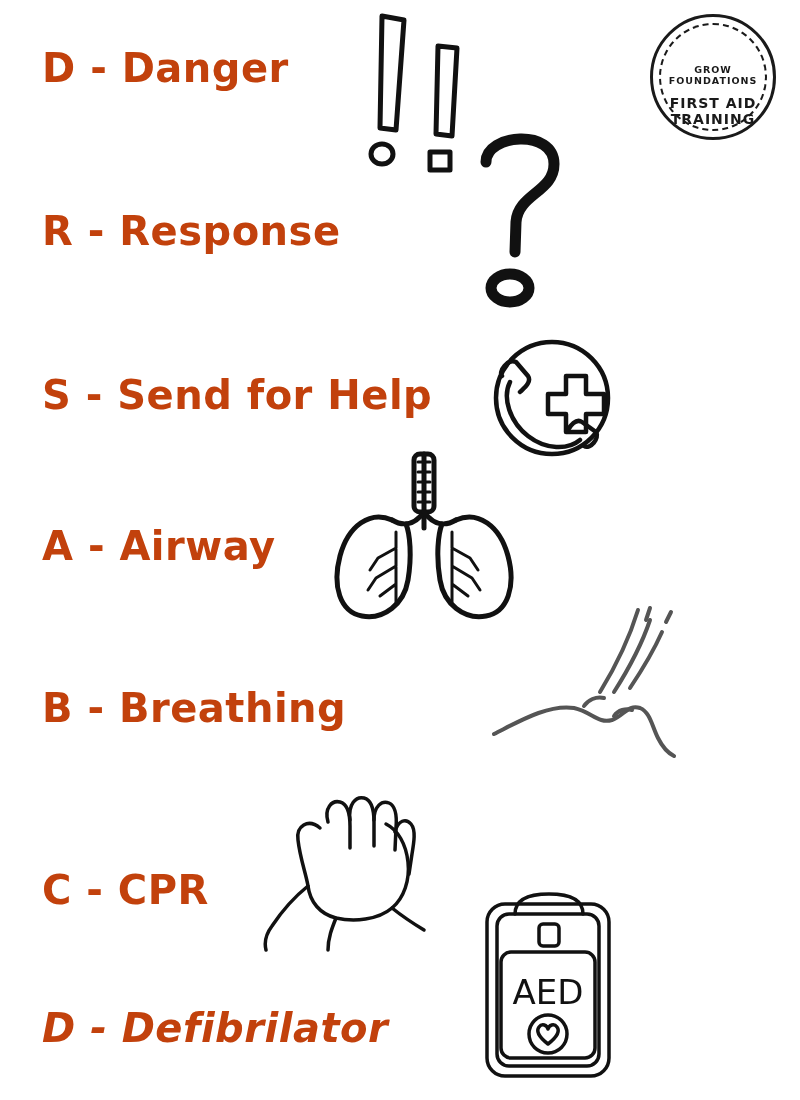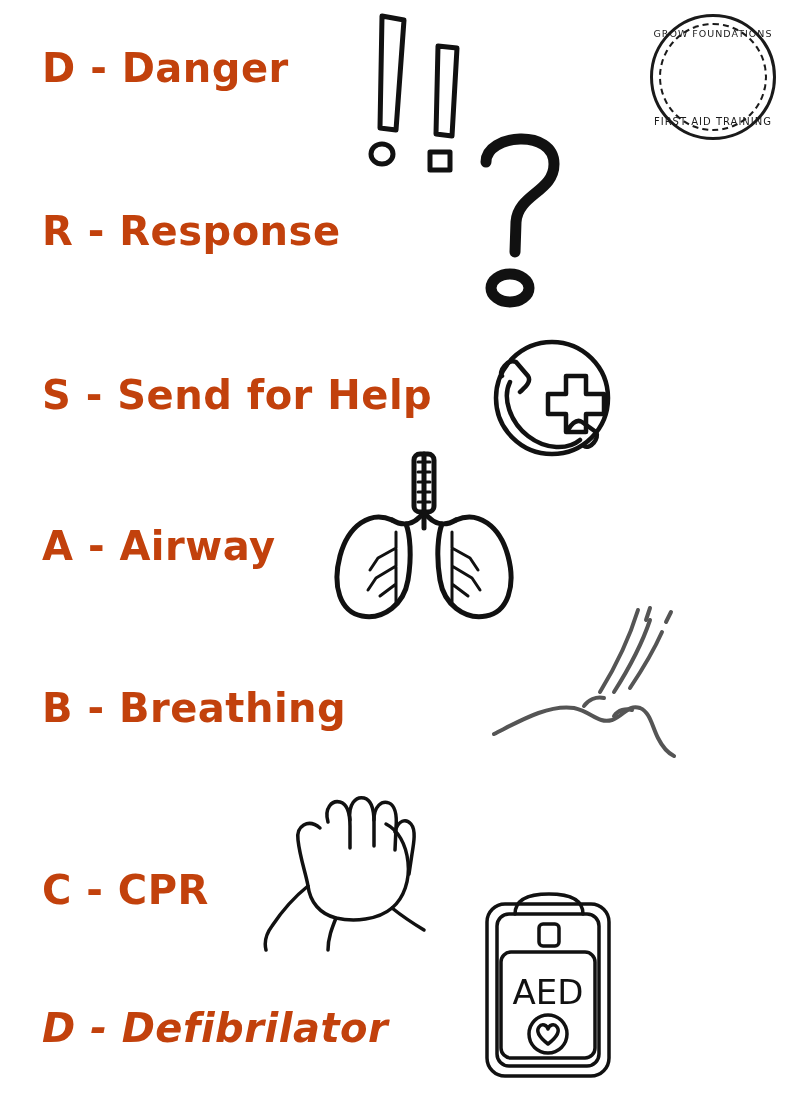--- a/index.html
+++ b/index.html
@@ -36,31 +36,32 @@
     inset: 9px;
     border-width: 2px;
     border-style: dashed;
   }
   .logo-word {
     position: absolute;
     left: 0;
     width: 100%;
     text-align: center;
     font-family: "DejaVu Sans", sans-serif;
-    font-weight: normal;
+    font-weight: bold;
     letter-spacing: 1px;
+    margin-top: 36px;
   }
   .logo-top {
     top: 14px;
     font-size: 9.5px;
     color: #1a1a1a;
   }
   .logo-bottom {
     bottom: 13px;
-    font-size: 10px;
+    font-size: 14px;
     color: #1a1a1a;
     text-align: center;
   }
   .logo-grow {
     position: absolute;
     top: 36px;
     left: 0;
     width: 100%;
     text-align: center;
     line-height: 0.95;

